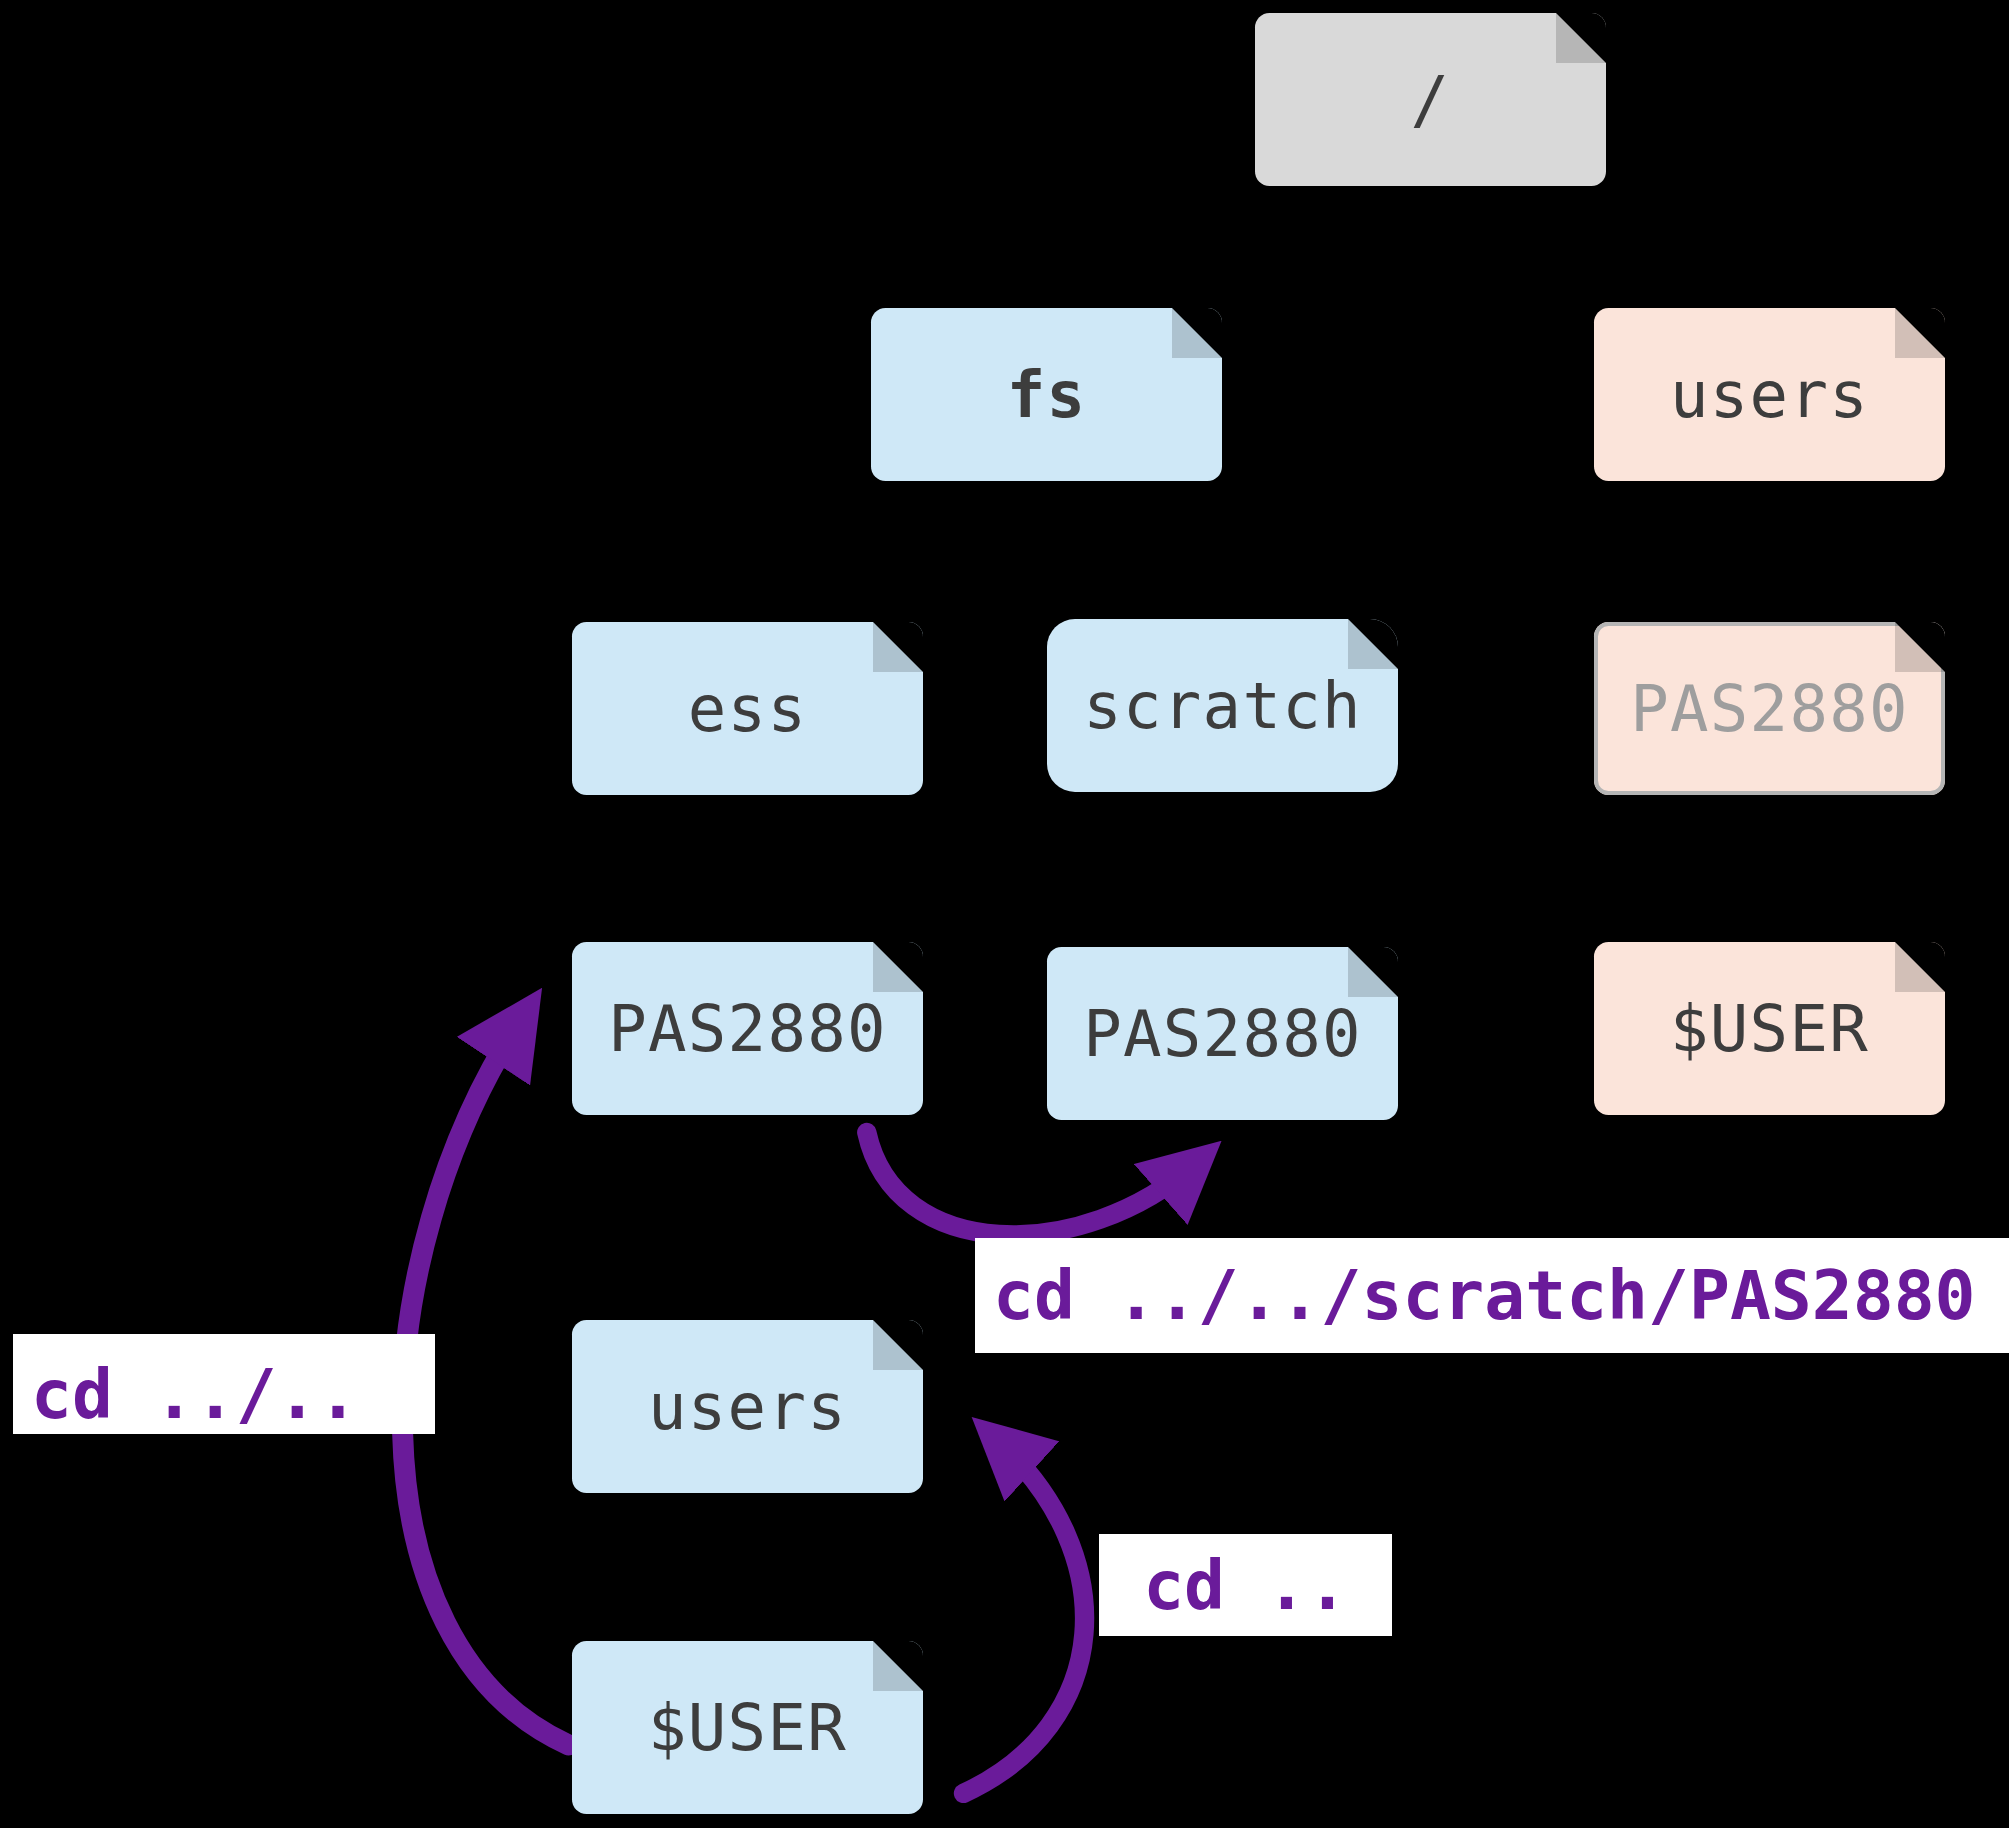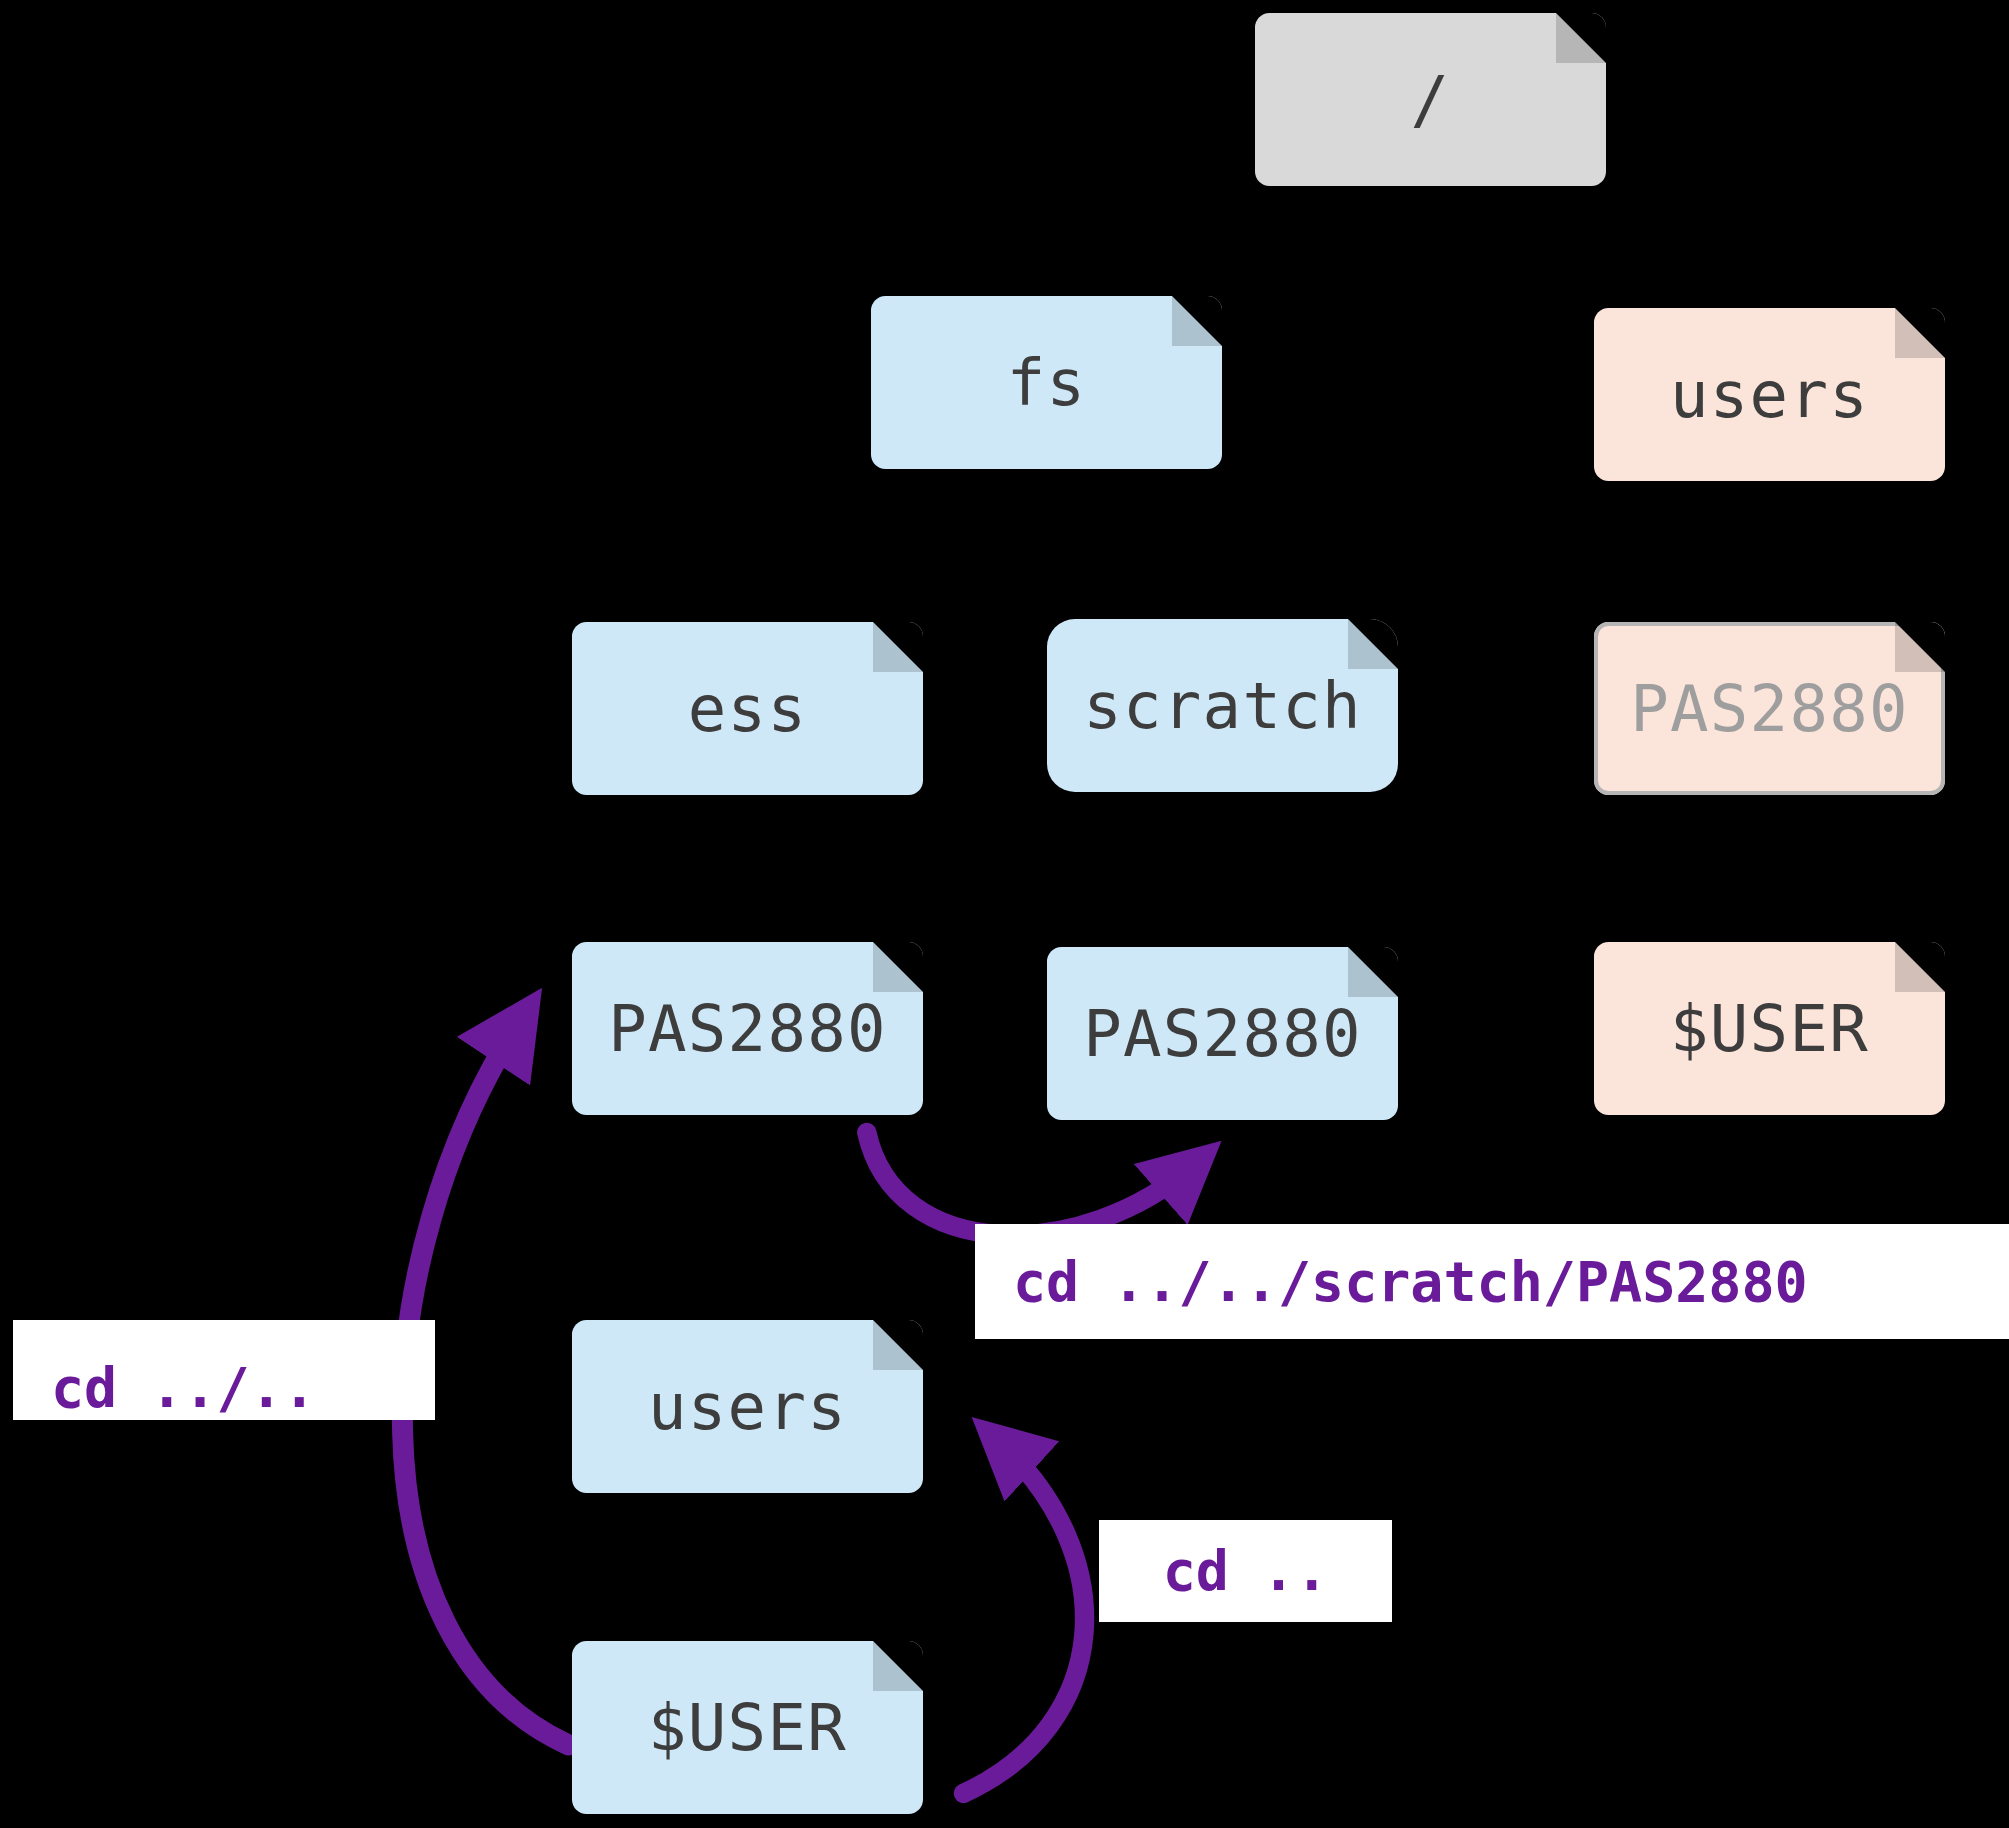--- a/index.html
+++ b/index.html
@@ -36,30 +36,31 @@
   .v-gray {background:#d9d9d9;}
   .v-blue {background:#cfe8f7;}
   .v-peach{background:#fbe4da;}
   .v-peach-dim{background:#fbe4da;color:#9e9e9e;box-shadow:inset 0 0 0 4px #b5b5b5;}
 
   .cmd{
     position:absolute;
     background:#ffffff;
     color:#6a1b9a;
     font-weight:bold;
-    font-size:55px;
+    font-size:68px;
     display:flex;align-items:center;
-    padding:0 38px;
+    padding:0 18px;
     white-space:pre;
     box-sizing:border-box;
+    margin-top:14px;
   }
 
   
   #f-root            {left:1255px; top:13px;}
-  #f-fs              {left:871px; top:296px;}
+  #f-fs              {left:871px; top:308px;font-weight:bold;}
   #f-users-root      {left:1594px; top:308px;}
   #f-ess             {left:572px;  top:622px;}
   #f-scratch         {left:1047px; top:619px;border-radius:28px;}
   #f-pas2880-users   {left:1594px; top:622px;}
   #f-pas2880-ess     {left:572px;  top:942px;}
   #f-pas2880-scratch {left:1047px; top:947px;}
   #f-user-peach      {left:1594px; top:942px;}
   #f-users-ess       {left:572px;  top:1320px;}
   #f-user-blue       {left:572px;  top:1641px;}
 

